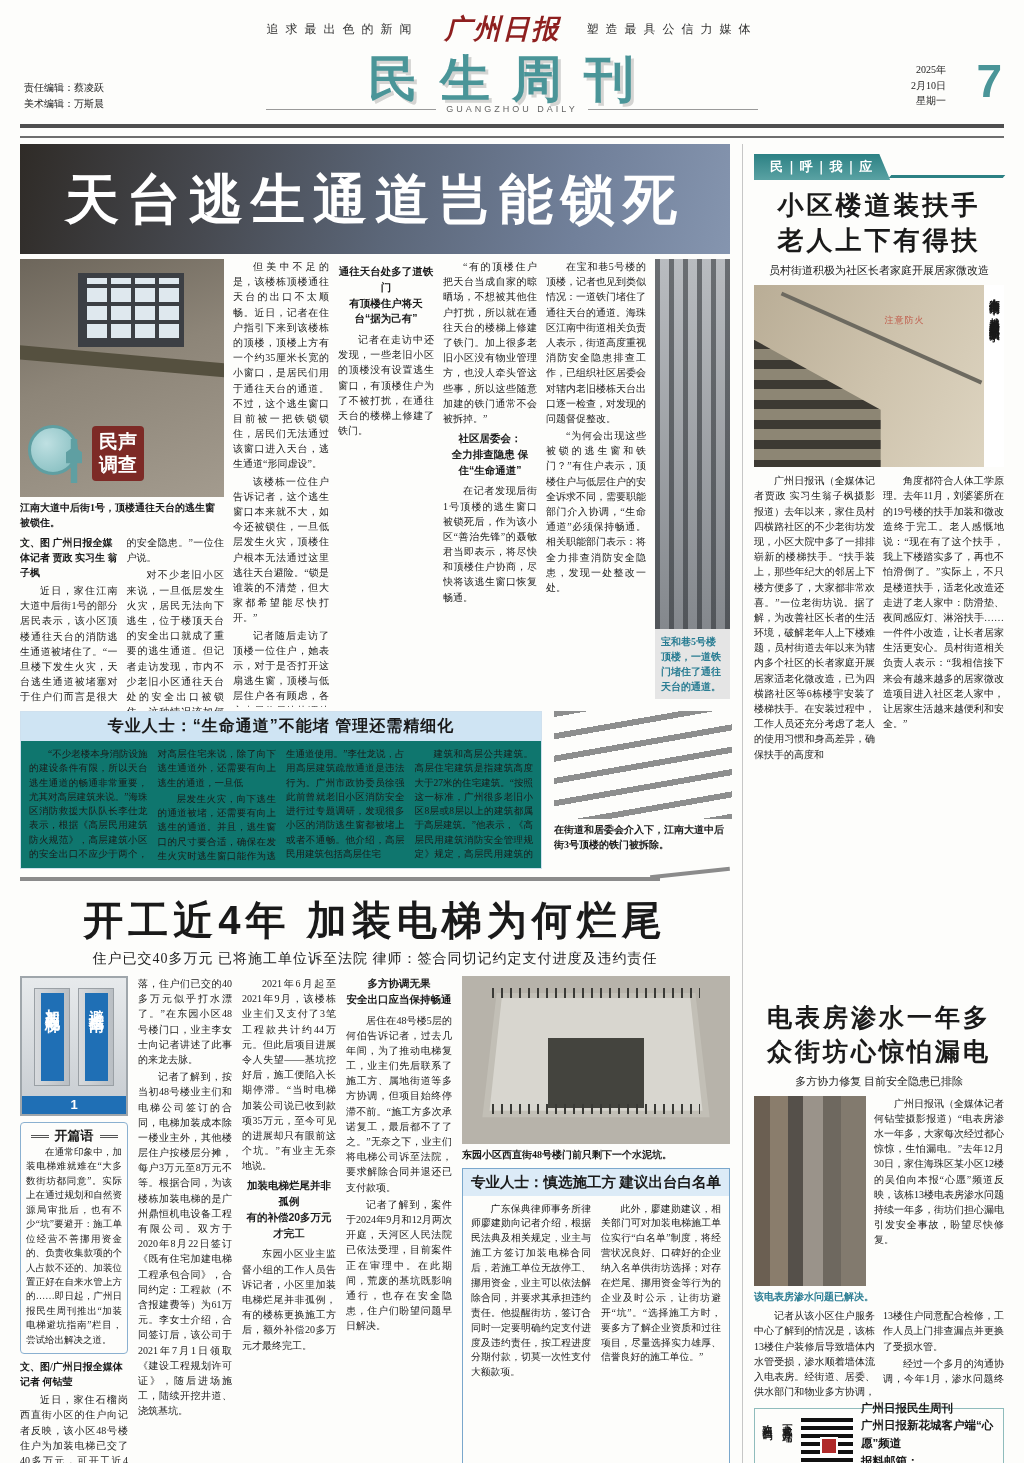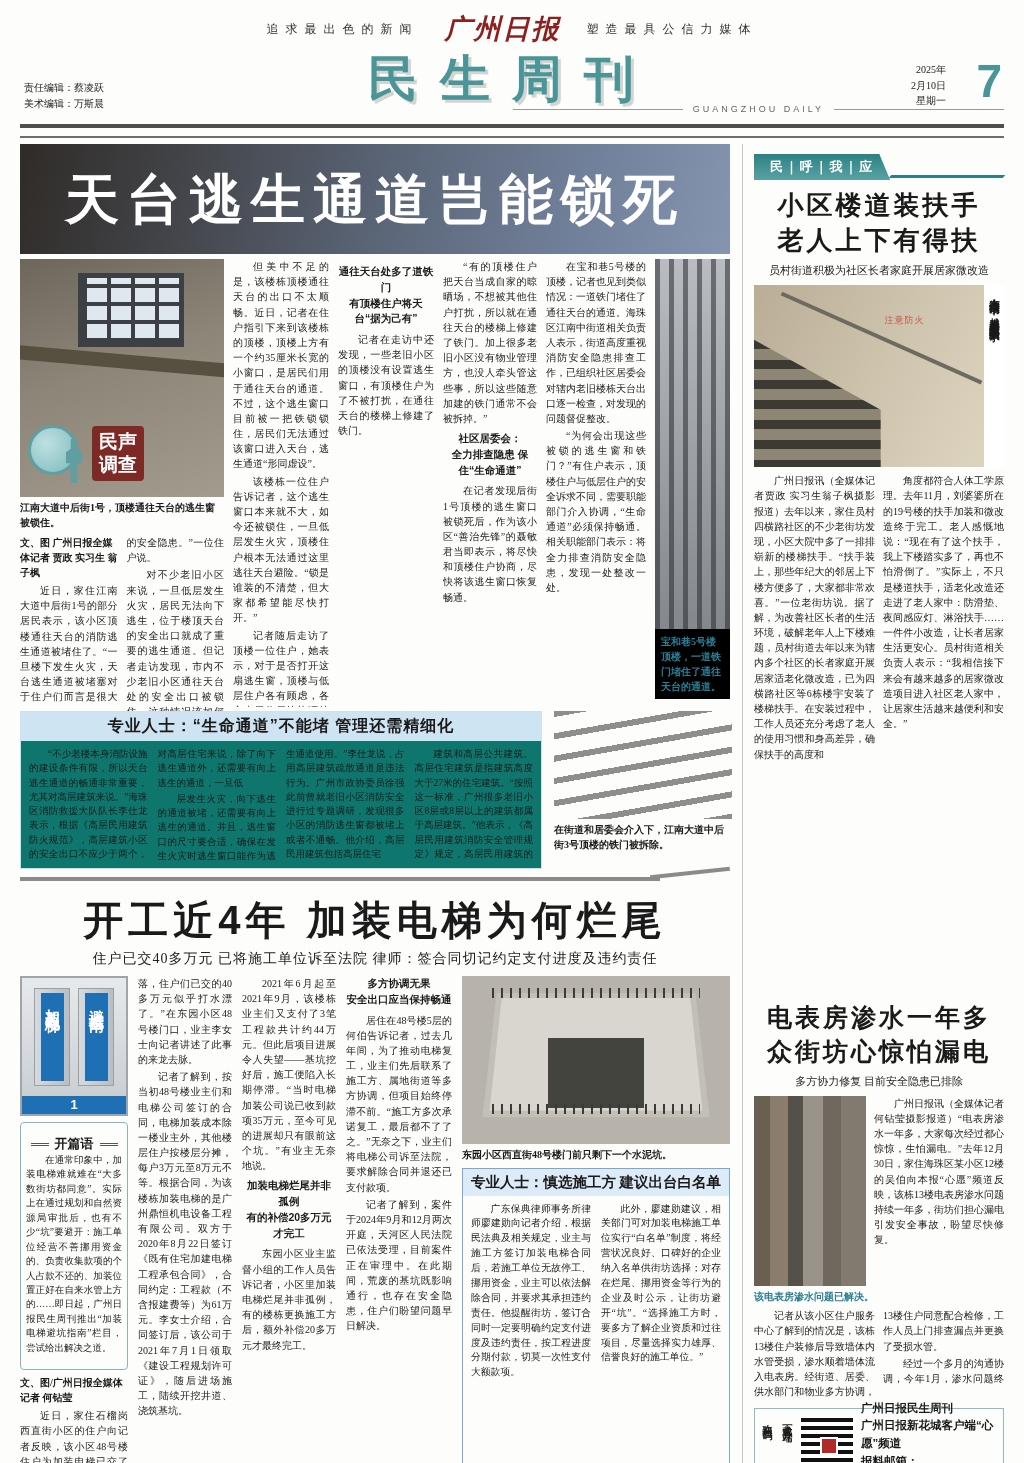--- a/index.html
+++ b/index.html
@@ -9,21 +9,21 @@
   
   .top-strip{display:flex;justify-content:center;align-items:center;gap:26px;padding-top:12px;height:34px;}
   .slogan{font-size:12px;letter-spacing:7px;color:#333;font-family:"Liberation Sans",sans-serif;}
   .gzlogo{font-size:27px;font-weight:bold;font-style:italic;color:#8e1f1f;letter-spacing:2px;
           font-family:"Liberation Serif",serif;}
   .mast{position:relative;height:76px;}
   .editors{position:absolute;left:4px;top:34px;font-size:10px;color:#222;line-height:1.6;}
   .mtitle{position:absolute;left:0;right:0;top:0;text-align:center;font-size:50px;font-weight:bold;
           color:#4a9598;letter-spacing:22px;font-family:"Liberation Sans",sans-serif;
           text-shadow:3px 3px 0 #d4d4d2;}
-  .men{position:absolute;left:0;right:0;top:58px;display:flex;align-items:center;justify-content:flex-end;gap:10px;}
+  .men{position:absolute;left:0;right:0;top:58px;display:flex;align-items:center;justify-content:center;gap:10px;}
   .men .dash{width:170px;border-top:1px solid #9a9a9a;}
   .men .t{font-size:9px;letter-spacing:3px;color:#666;font-family:"Liberation Sans",sans-serif;}
   .dateblk{position:absolute;right:58px;top:16px;text-align:right;font-size:10px;line-height:1.55;color:#222;}
   .pageno{position:absolute;right:2px;top:8px;font-size:46px;font-weight:bold;color:#4a9598;
           font-family:"Liberation Sans",sans-serif;}
   .rule{height:8px;border-top:4px solid #4f4f4f;border-bottom:2px solid #6e6e6e;margin-top:2px;}
   
   .bodygrid{display:flex;gap:12px;margin-top:6px;}
   .mainc{width:710px;flex:none;}
   .sidec{width:250px;flex:none;border-left:1px solid #c6c6c6;padding-left:11px;}
@@ -44,21 +44,21 @@
   .beam{position:absolute;left:-10px;top:96px;width:240px;height:14px;background:#55503f;transform:rotate(5deg);}
   .msd-logo{position:absolute;left:8px;bottom:8px;width:64px;height:64px;}
   .msd-circle{position:absolute;left:0;top:0;width:44px;height:44px;border-radius:50%;
               background:radial-gradient(circle at 35% 35%,#bfe0e2,#7db9bb);border:3px solid #5f9fa2;}
   .msd-person{position:absolute;left:38px;top:14px;width:16px;height:44px;background:#5f9fa2;
               clip-path:polygon(30% 0,70% 0,70% 22%,100% 30%,100% 55%,70% 55%,70% 100%,30% 100%,30% 55%,0 55%,0 30%,30% 22%);}
   .msd-badge{position:absolute;left:72px;bottom:16px;width:52px;background:#7d2a26;border-radius:4px;
              color:#fff;font-weight:bold;font-size:19px;line-height:1.25;text-align:center;padding:4px 0;
              font-family:"Liberation Sans",sans-serif;}
   .cap{font-size:10px;font-weight:bold;line-height:1.45;margin-top:4px;}
-  .tealcap{background:#000000;color:#2a7d93;font-size:10px;font-weight:bold;line-height:1.5;padding:5px 6px;}
+  .tealcap{background:#e5e5e5;color:#2a7d93;font-size:10px;font-weight:bold;line-height:1.5;padding:5px 6px;}
   .lcols{margin-top:5px;height:188px;column-count:2;column-gap:9px;overflow:hidden;}
   .p{font-size:10px;line-height:1.52;text-align:justify;text-indent:2em;margin:0 0 2px 0;}
   .by{font-size:10px;font-weight:bold;line-height:1.5;margin:0 0 3px 0;}
   .sh{font-size:10.5px;font-weight:bold;text-align:center;line-height:1.5;margin:5px 0;font-family:"Liberation Sans",sans-serif;}
   .tcol{flex:none;overflow:hidden;}
   .c96{width:96px;} .c94{width:94px;} .c100{width:100px;} .c106{width:106px;}
   .phcol{width:75px;flex:none;display:flex;flex-direction:column;}
   .gateph{height:370px;background:linear-gradient(180deg,#b9bcc0,#8d9196 60%,#6f7377);
           background-image:repeating-linear-gradient(90deg,rgba(40,44,48,.55) 0 5px,transparent 5px 14px),
                            linear-gradient(180deg,#b9bcc0,#84888d);}
@@ -81,21 +81,21 @@
   .row3{display:flex;gap:10px;height:500px;}
   .colA{width:108px;flex:none;overflow:hidden;}
   .lift{border:2px solid #9fa6ab;background:linear-gradient(180deg,#e7eaec,#c6cbd0);height:140px;
         position:relative;display:flex;justify-content:center;gap:8px;padding-top:10px;box-sizing:border-box;}
   .door{width:34px;height:96px;background:linear-gradient(90deg,#d7dadd,#b9bec3);border:1px solid #9aa0a5;
         display:flex;justify-content:center;}
   .dstrip{writing-mode:vertical-rl;background:#1f6fb5;color:#fff;font-weight:bold;font-size:15px;
           letter-spacing:3px;padding:4px 2px;margin-top:4px;height:80px;font-family:"Liberation Sans",sans-serif;}
   .liftbar{position:absolute;left:0;right:0;bottom:0;height:18px;background:#1f6fb5;color:#fff;
            font-weight:bold;text-align:center;font-size:13px;line-height:18px;font-family:"Liberation Sans",sans-serif;}
-  .intro{border:1px solid #8ab0d0;border-radius:4px;margin-top:6px;padding:12px 5px;}
+  .intro{border:1px solid #8ab0d0;border-radius:4px;margin-top:6px;padding:4px 5px;}
   .introT{display:flex;align-items:center;justify-content:center;gap:6px;font-size:13px;font-weight:bold;
           font-family:"Liberation Sans",sans-serif;}
   .introT .d{width:18px;border-top:3px double #555;}
   .intro .p{font-size:9.5px;}
   .colE{width:268px;flex:none;}
   .pitph{height:168px;background:#b7b3aa;position:relative;}
   .pitwall{position:absolute;left:28px;top:10px;right:28px;bottom:28px;background:#d8d6cf;
            box-shadow:inset 0 0 0 6px #c2bfb6;transform:perspective(300px) rotateX(18deg);}
   .pithole{position:absolute;left:86px;top:62px;width:96px;height:70px;background:#44443e;}
   .rebar{position:absolute;left:30px;right:30px;top:12px;height:10px;

